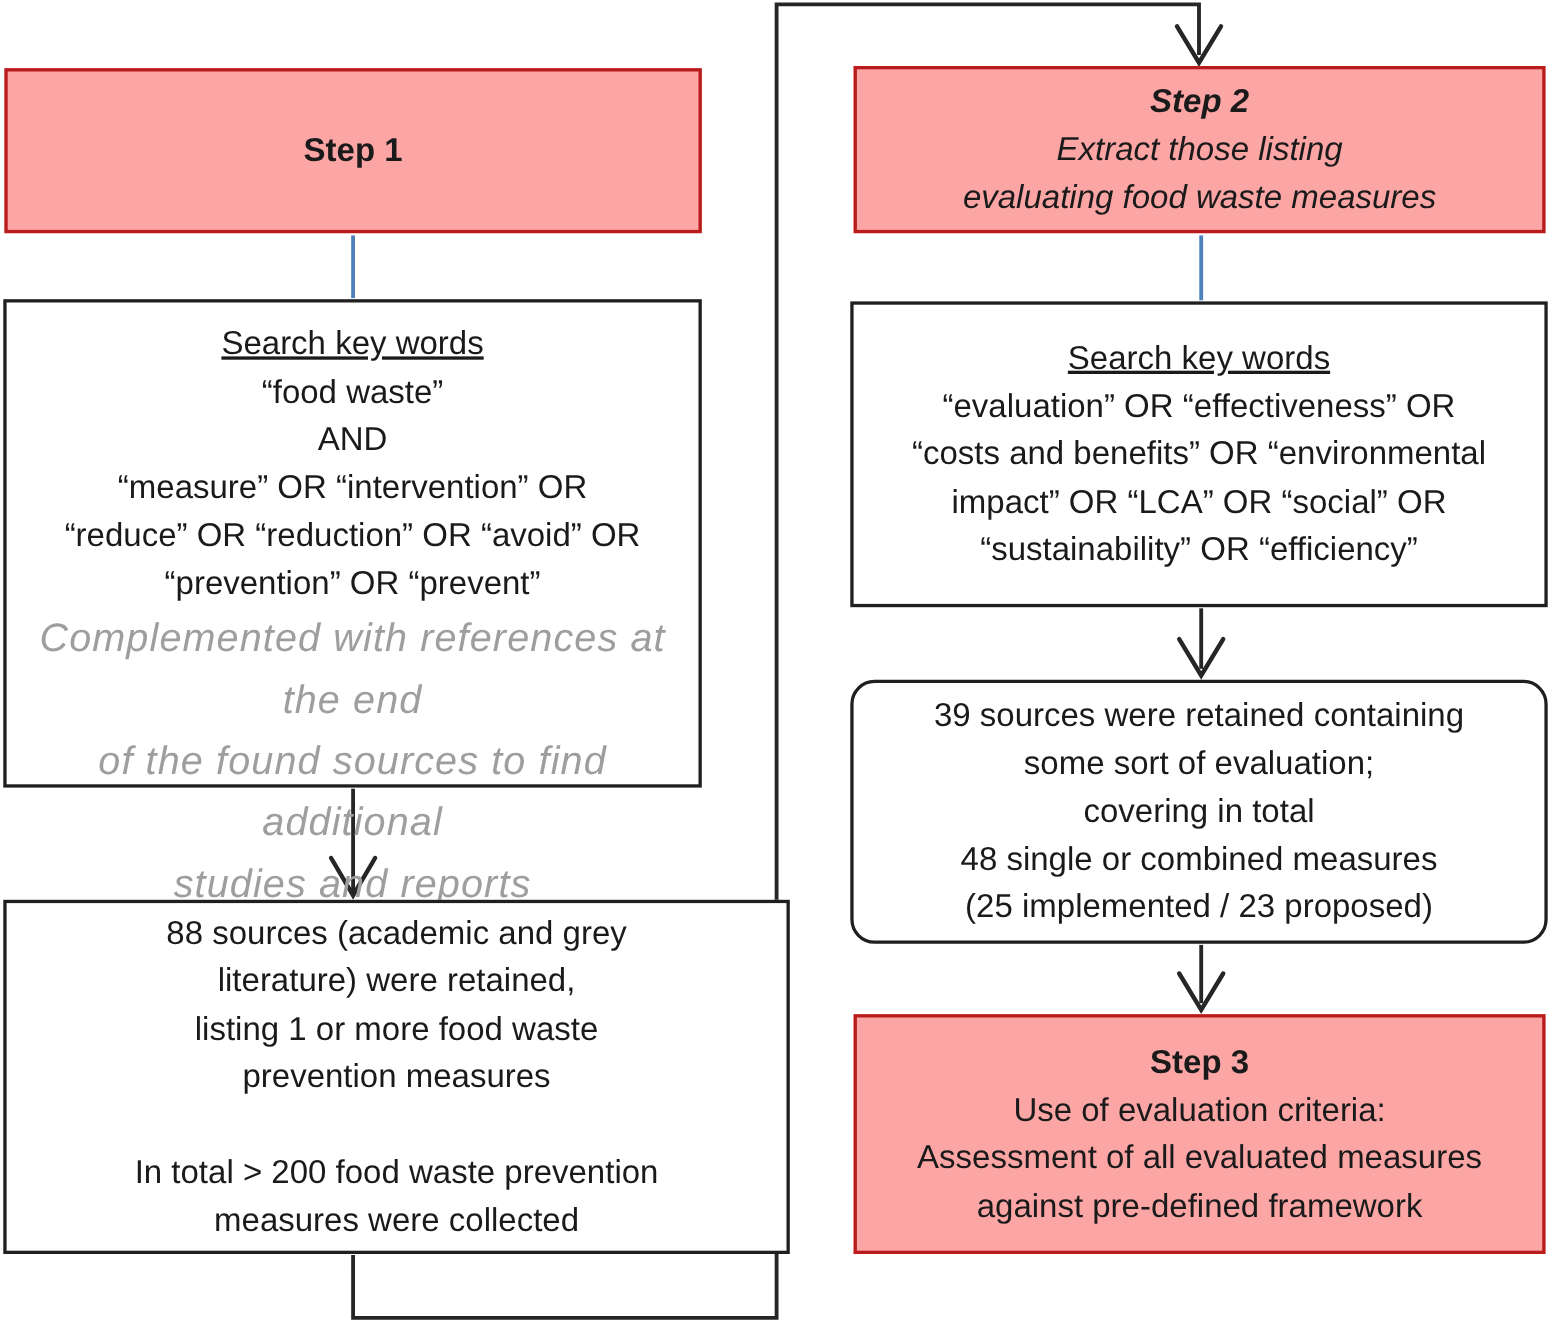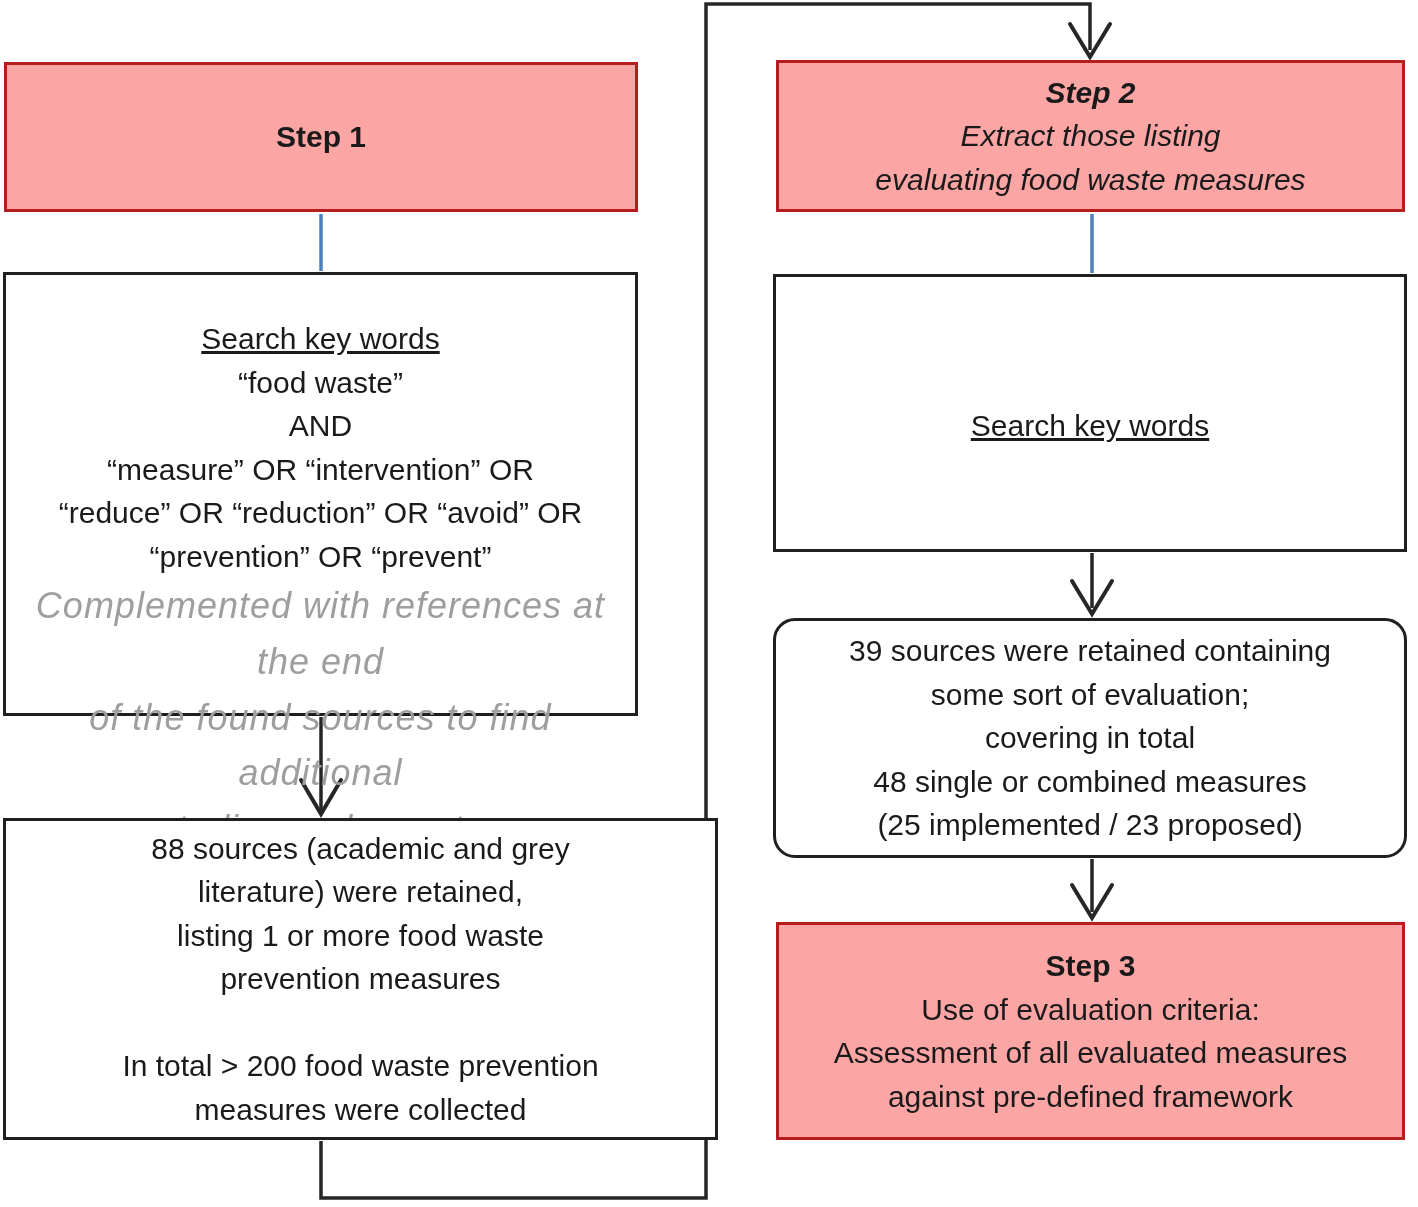--- a/index.html
+++ b/index.html
@@ -39,21 +39,20 @@
   .title {
     font-weight: bold;
     white-space: pre-line;
   }
   .body, .keywords {
     white-space: pre-line;
   }
   .heading {
     text-decoration: underline;
     white-space: pre-line;
-    margin-top: 26px;
   }
   .note {
     white-space: pre-line;
     color: #9e9e9e;
     font-style: italic;
     letter-spacing: 1px;
     font-size: 36px;
     line-height: 1.55;
     margin-top: auto;
     padding-bottom: 6px;
@@ -129,20 +128,24 @@
   </div>
 
   <div id="step2" class="box step">
     <div class="title">Step 2</div>
     <div class="body">Extract those listing
 evaluating food waste measures</div>
   </div>
 
   <div id="search2" class="box plain">
     <div class="heading">Search key words</div>
+    <div class="keywords">“evaluation” OR “effectiveness” OR
+“costs and benefits” OR “environmental
+impact” OR “LCA” OR “social” OR
+“sustainability” OR “efficiency”</div>
   </div>
 
   <div id="results2" class="box plain">
     <div class="body">39 sources were retained containing
 some sort of evaluation;
 covering in total
 48 single or combined measures
 (25 implemented / 23 proposed)</div>
   </div>
 

